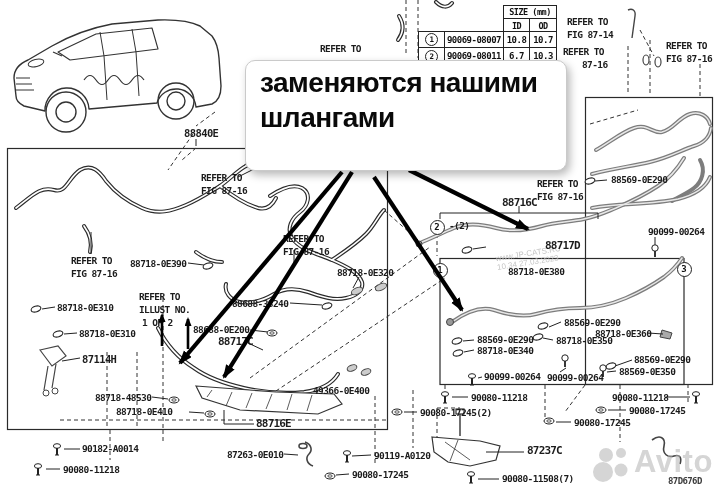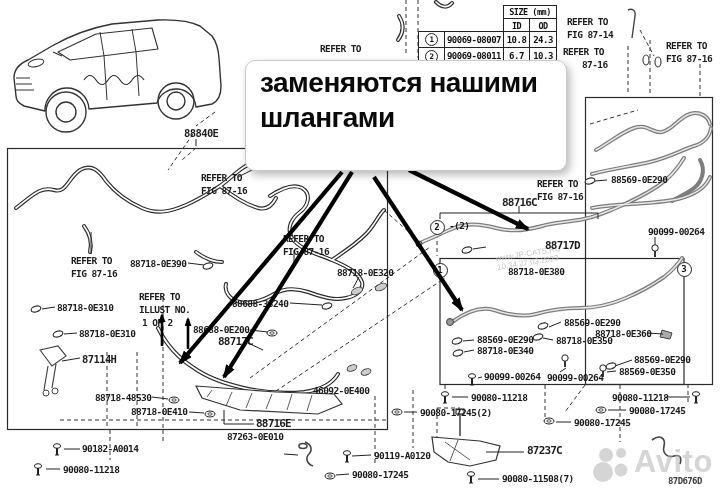--- a/index.html
+++ b/index.html
@@ -284,21 +284,21 @@
     <div class="h1">SIZE (mm)</div>
     <div class="h2 first">ID</div>
     <div class="h2">OD</div>
   </div>
   <div id="sizetable">
     <div class="tc">
         <span class="tcirc">1</span>
       </div>
     <div class="tc">90069-08007</div>
     <div class="tc">10.8</div>
-    <div class="tc">24.3</div>
+    <div class="tc">10.7</div>
     <div class="tc lastrow">
         <span class="tcirc">2</span>
       </div>
     <div class="tc lastrow">90069-08011</div>
     <div class="tc lastrow">6.7</div>
     <div class="tc lastrow">10.3</div>
   </div>
 
   <div id="labels">
       <div class="lbl md" style="left: 184px; top: 128px;">88840E</div>
@@ -320,24 +320,24 @@
       <div class="lbl" style="left: 57px; top: 303px;">88718-0E310</div>
       <div class="lbl" style="left: 79px; top: 329px;">88718-0E310</div>
       <div class="lbl md" style="left: 82px; top: 354px;">87114H</div>
       <div class="lbl" style="left: 139px; top: 292px;">REFER TO</div>
       <div class="lbl" style="left: 139px; top: 305px;">ILLUST NO.</div>
       <div class="lbl" style="left: 142px; top: 318px;">1 OF 2</div>
       <div class="lbl" style="left: 232px; top: 299px;">88688-38240</div>
       <div class="lbl" style="left: 193px; top: 325px;">88688-0E200</div>
       <div class="lbl lg" style="left: 218px; top: 336px;">88717C</div>
       <div class="lbl" style="left: 95px; top: 393px;">88718-48530</div>
-      <div class="lbl" style="left: 131px; top: 407px;">88718-0E410</div>
+      <div class="lbl" style="left: 116px; top: 407px;">88718-0E410</div>
       <div class="lbl lg" style="left: 256px; top: 418px;">88716E</div>
-      <div class="lbl" style="left: 313px; top: 386px;">46092-0E400</div>
-      <div class="lbl" style="left: 227px; top: 432px;">87263-0E010</div>
+      <div class="lbl" style="left: 313px; top: 386px;">49366-0E400</div>
+      <div class="lbl" style="left: 227px; top: 450px;">87263-0E010</div>
       <div class="lbl" style="left: 374px; top: 451px;">90119-A0120</div>
       <div class="lbl" style="left: 352px; top: 470px;">90080-17245</div>
       <div class="lbl" style="left: 82px; top: 444px;">90182-A0014</div>
       <div class="lbl" style="left: 63px; top: 465px;">90080-11218</div>
       <div class="lbl" style="left: 611px; top: 175px;">88569-0E290</div>
       <div class="lbl" style="left: 537px; top: 179px;">REFER TO</div>
       <div class="lbl" style="left: 537px; top: 192px;">FIG 87-16</div>
       <div class="lbl lg" style="left: 502px; top: 197px;">88716C</div>
       <div class="lbl" style="left: 449px; top: 221px;">-(2)</div>
       <div class="lbl" style="left: 648px; top: 227px;">90099-00264</div>

